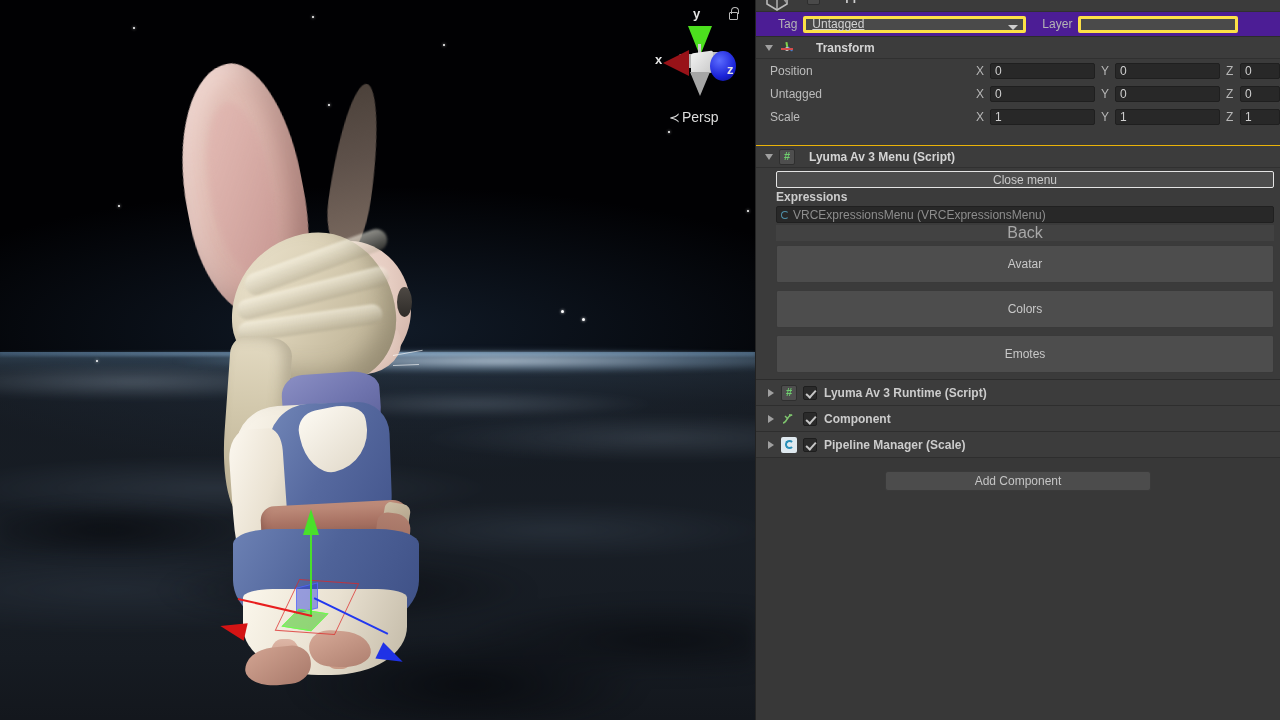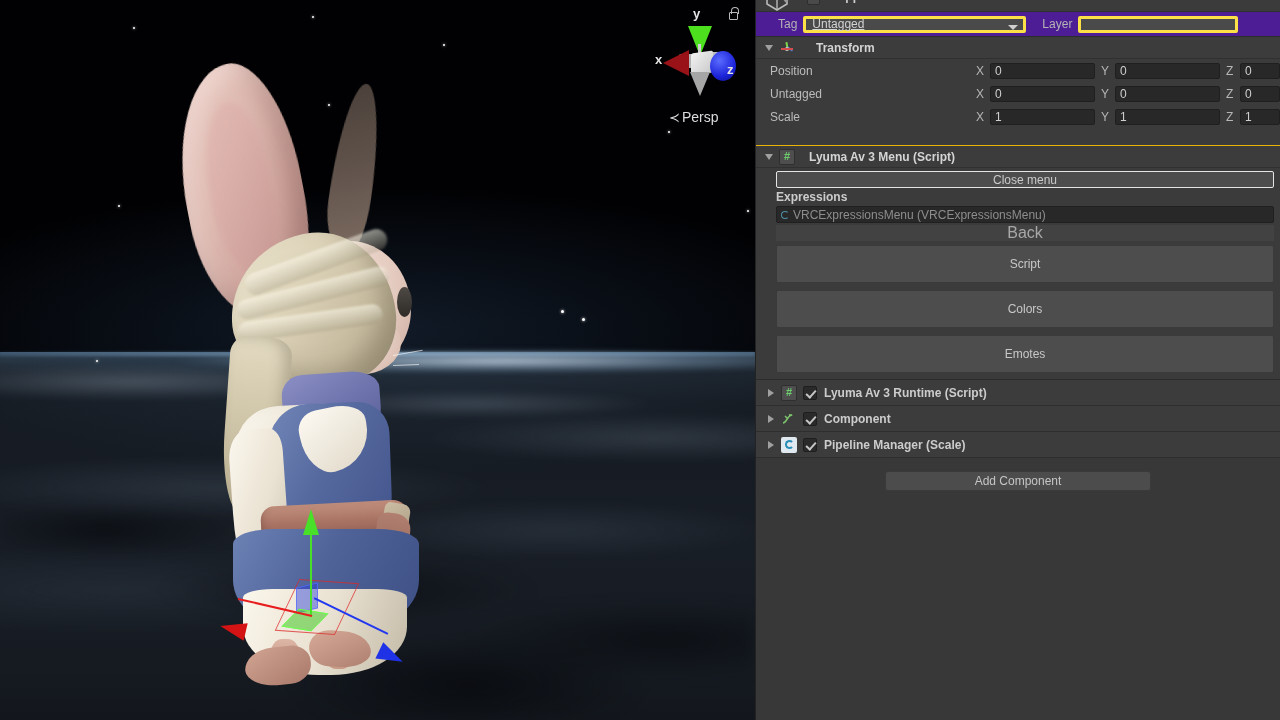--- a/index.html
+++ b/index.html
@@ -852,21 +852,21 @@
     <div class="script-body">
       <div class="wide-btn">Close menu</div>
       <div class="section-lbl">Expressions</div>
       <div class="obj-fld">
         <span class="mini-ico">
               <span class="g"></span>
             </span>
         <span>VRCExpressionsMenu (VRCExpressionsMenu)</span>
       </div>
       <div class="back-btn">Back</div>
-      <div class="menu-btn">Script</div>
+      <div class="menu-btn">Avatar</div>
       <div class="menu-btn">Colors</div>
       <div class="menu-btn">Emotes</div>
     </div>
 
     <div class="row collapsed-row">
       <span class="foldout">
             <span class="tri-right"></span>
           </span>
       <span class="ico16 ico-script">#</span>
       <span class="chk on"></span>

